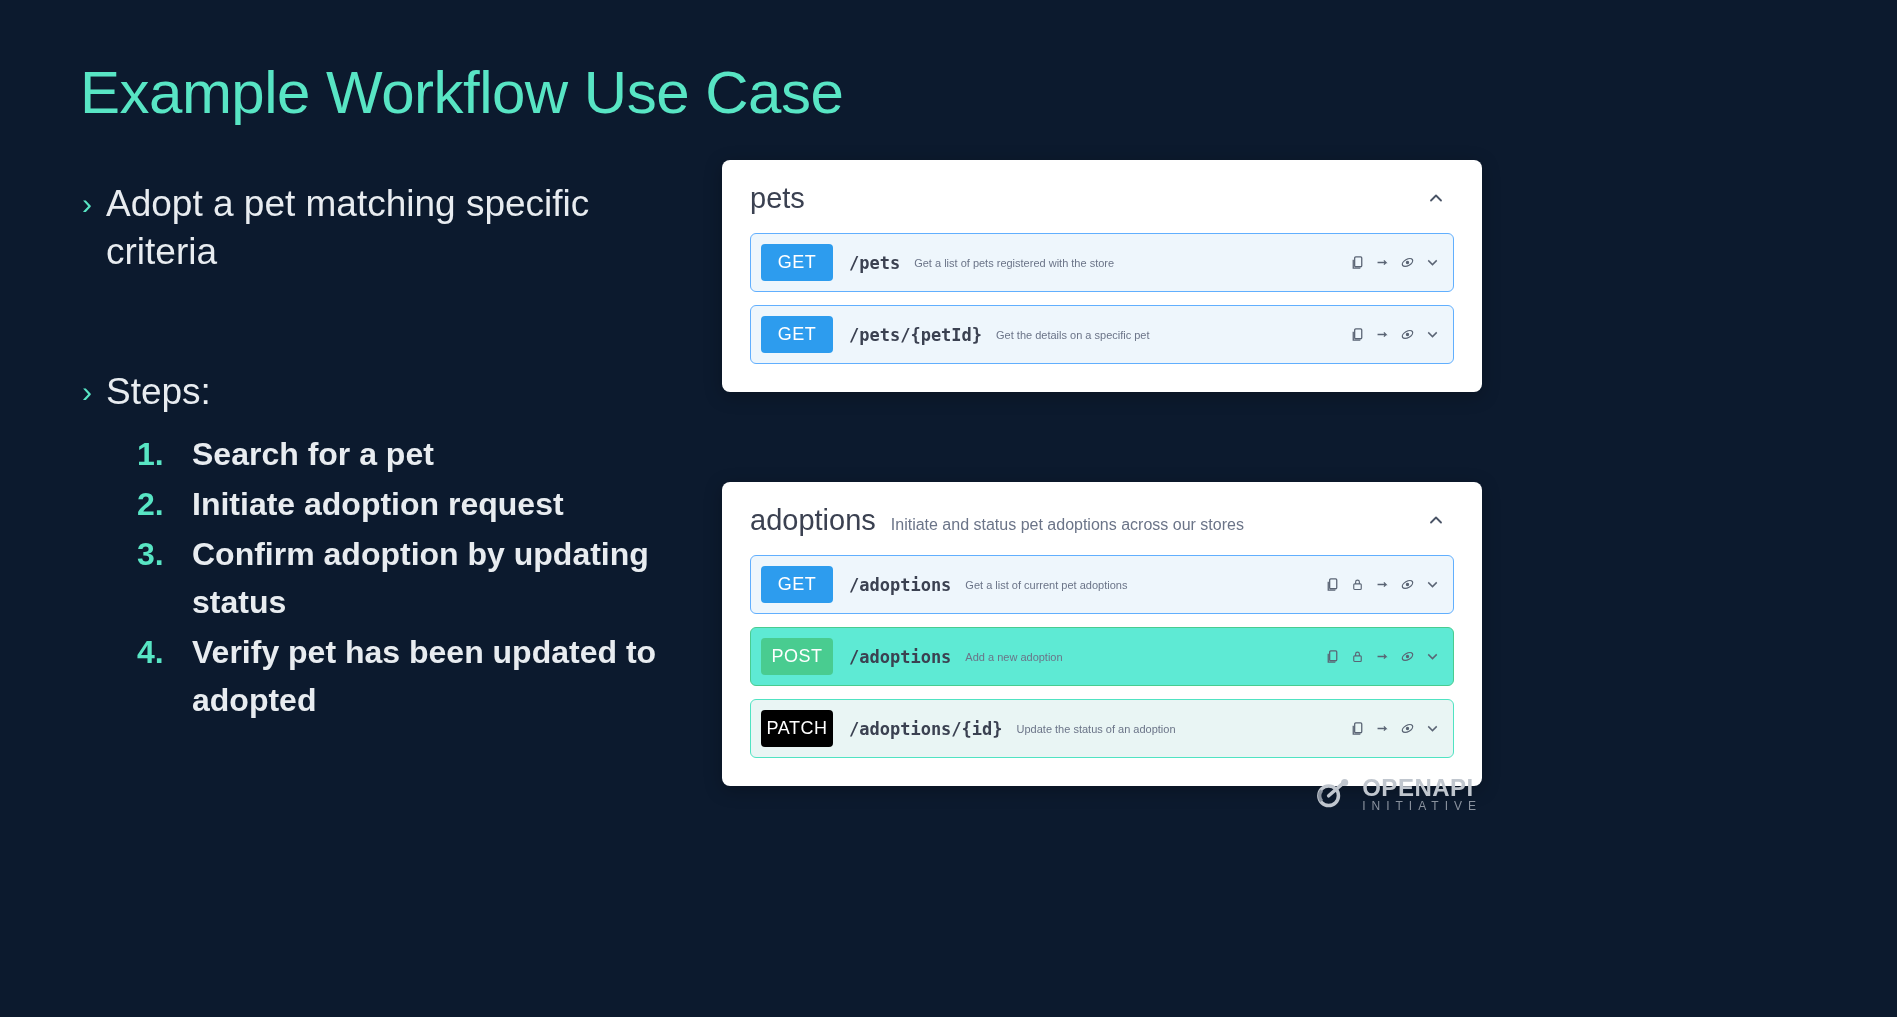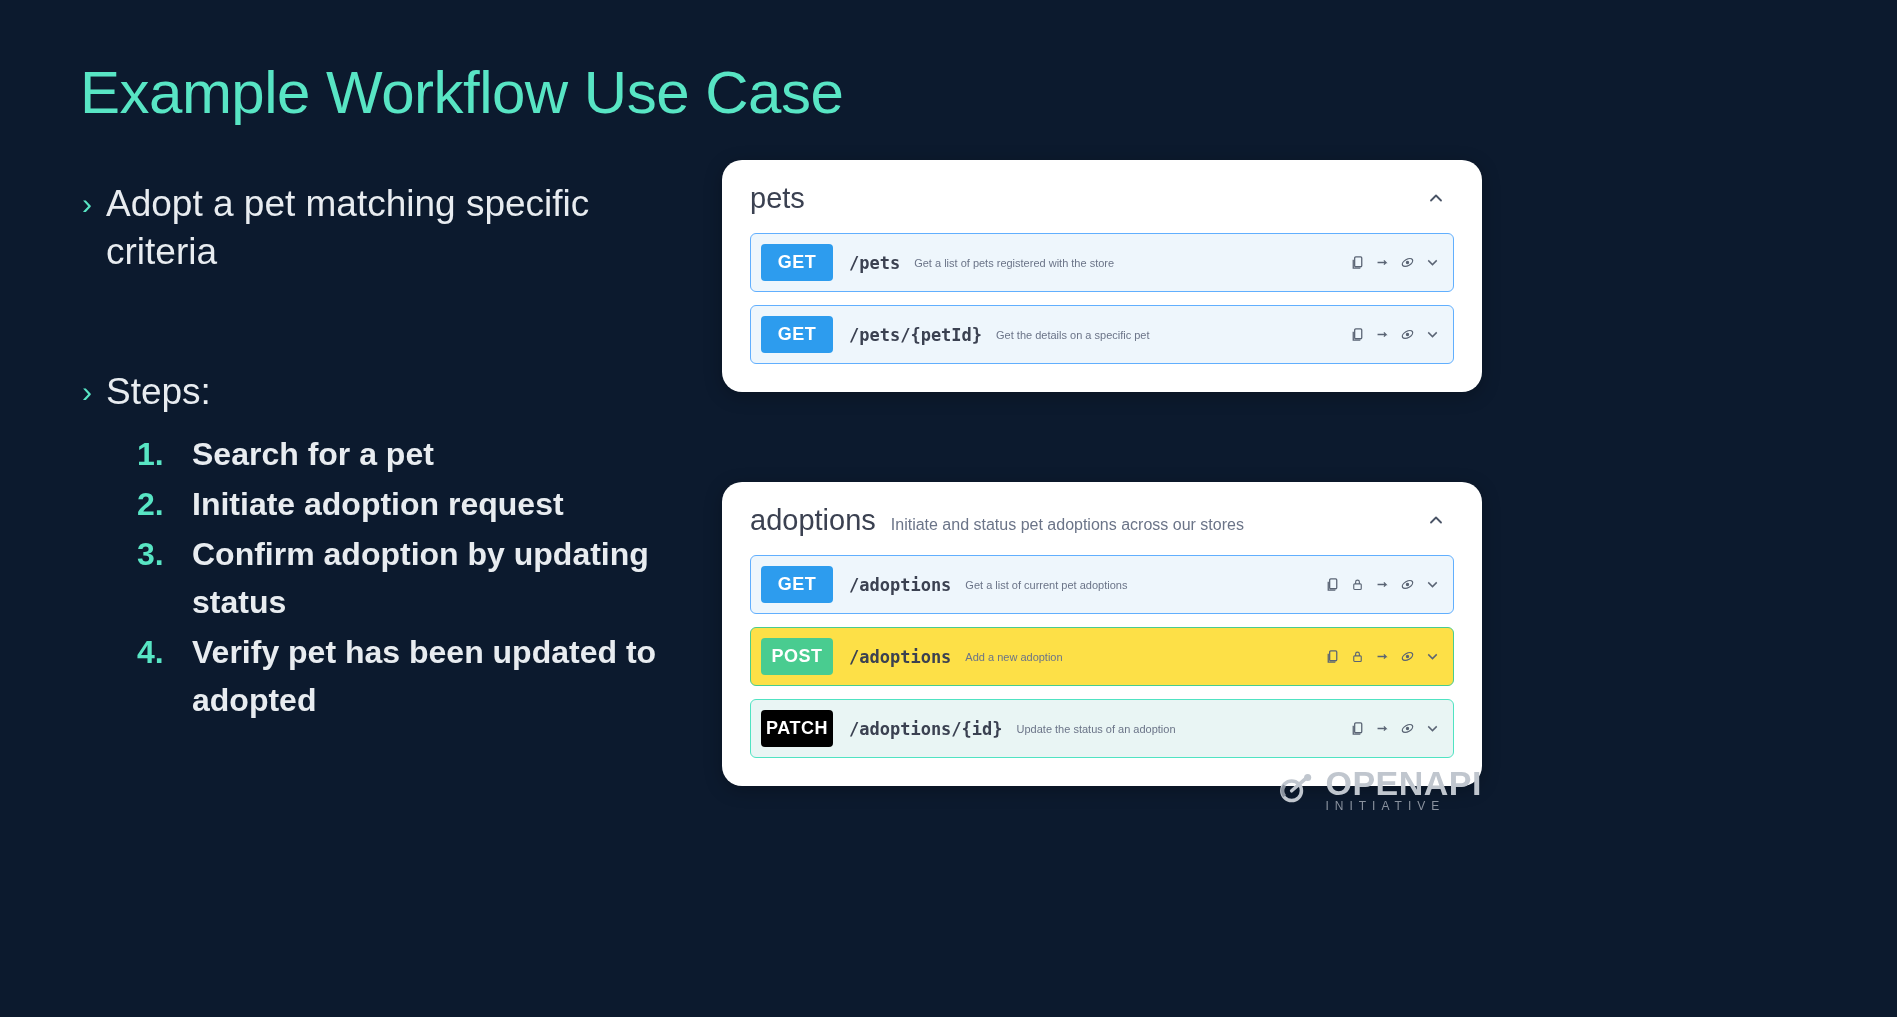--- a/index.html
+++ b/index.html
@@ -80,21 +80,21 @@
       position: absolute;
       right: 30px;
       top: 160px;
       width: 760px;
       display: flex;
       flex-direction: column;
       gap: 90px;
     }
     .api-panel {
       background: #fff;
-      border-radius: 20px;
+      border-radius: 8px;
       padding: 22px 28px 28px 28px;
       box-shadow: 0 4px 18px rgba(0,0,0,.25);
     }
     .api-panel-header {
       display: flex;
       align-items: baseline;
       margin-bottom: 18px;
       position: relative;
     }
     .api-tag {
@@ -121,32 +121,32 @@
       padding: 10px 10px;
       margin-bottom: 13px;
       position: relative;
       min-height: 51px;
     }
     .endpoint-get {
       background: #eef6fc;
       border-color: #61affe;
     }
     .endpoint-post {
-      background: #fde047;
+      background: #5eead4;
       border-color: #49cc90;
       align-items: center;
     }
     .endpoint-patch {
       background: #e9f5f4;
       border-color: #50e3c2;
     }
     .method-badge {
       color: #fff;
       font-size: 18px;
-      font-weight: 700;
+      font-weight: 400;
       padding: 8px 0;
       border-radius: 4px;
       width: 72px;
       text-align: center;
       margin-right: 16px;
       letter-spacing: 0.5px;
     }
     .method-get { background: #2d9cee; }
     .method-post { background: #49cc90; }
     .method-patch { background: #000000; }
@@ -184,21 +184,21 @@
       align-items: center;
       gap: 10px;
     }
     .logo-text {
       display: flex;
       flex-direction: column;
       line-height: 1;
     }
     .logo-main {
       color: #c0c6ce;
-      font-size: 34px;
+      font-size: 24px;
       font-weight: 700;
       letter-spacing: 0.5px;
     }
     .logo-sub {
       color: #8a929e;
       font-size: 12px;
       letter-spacing: 6px;
       text-align: left;
     }
     .logo-icon {

